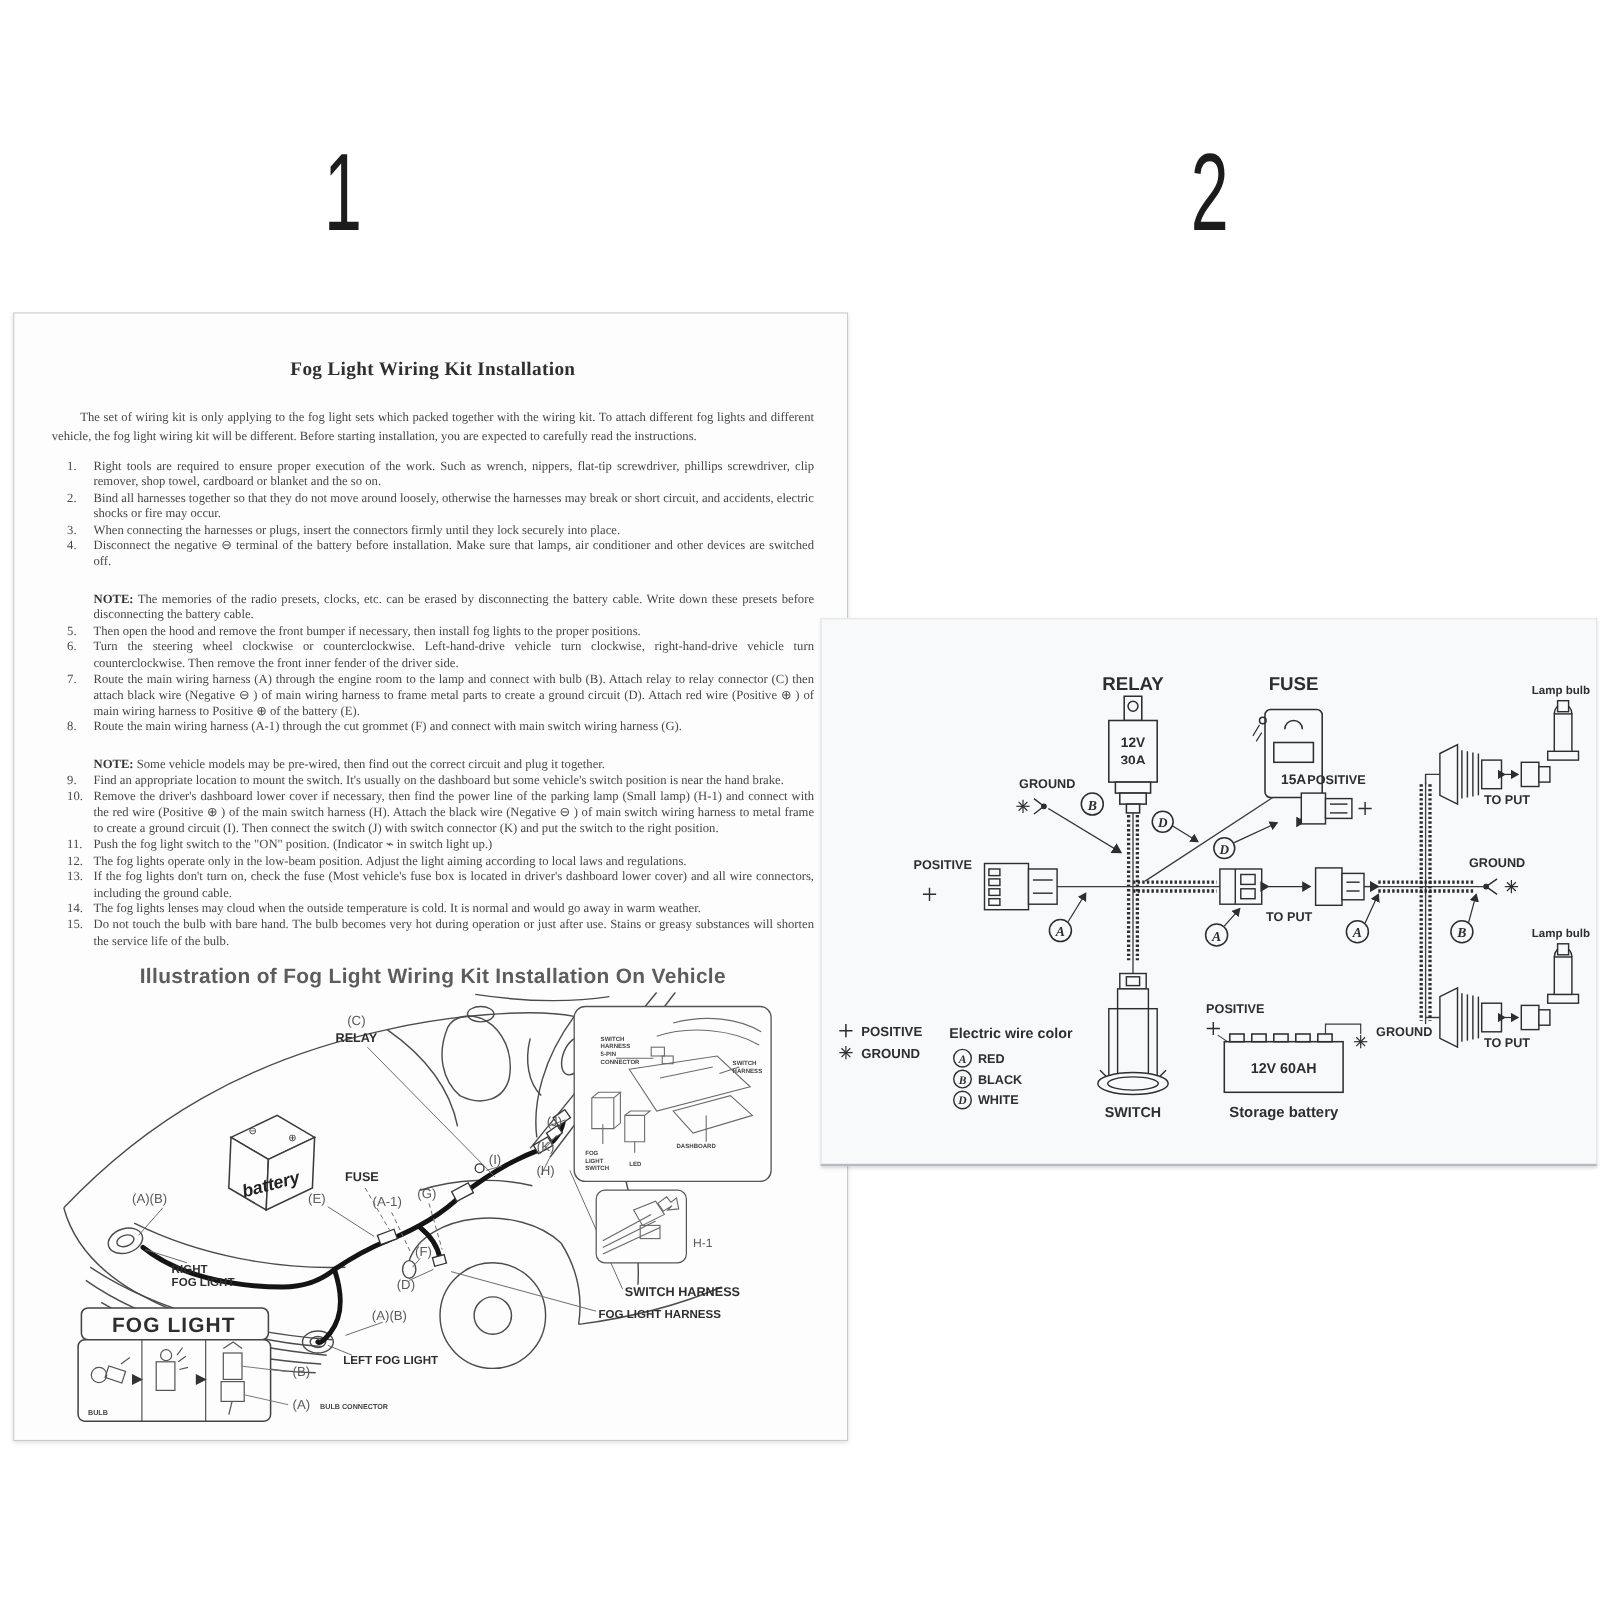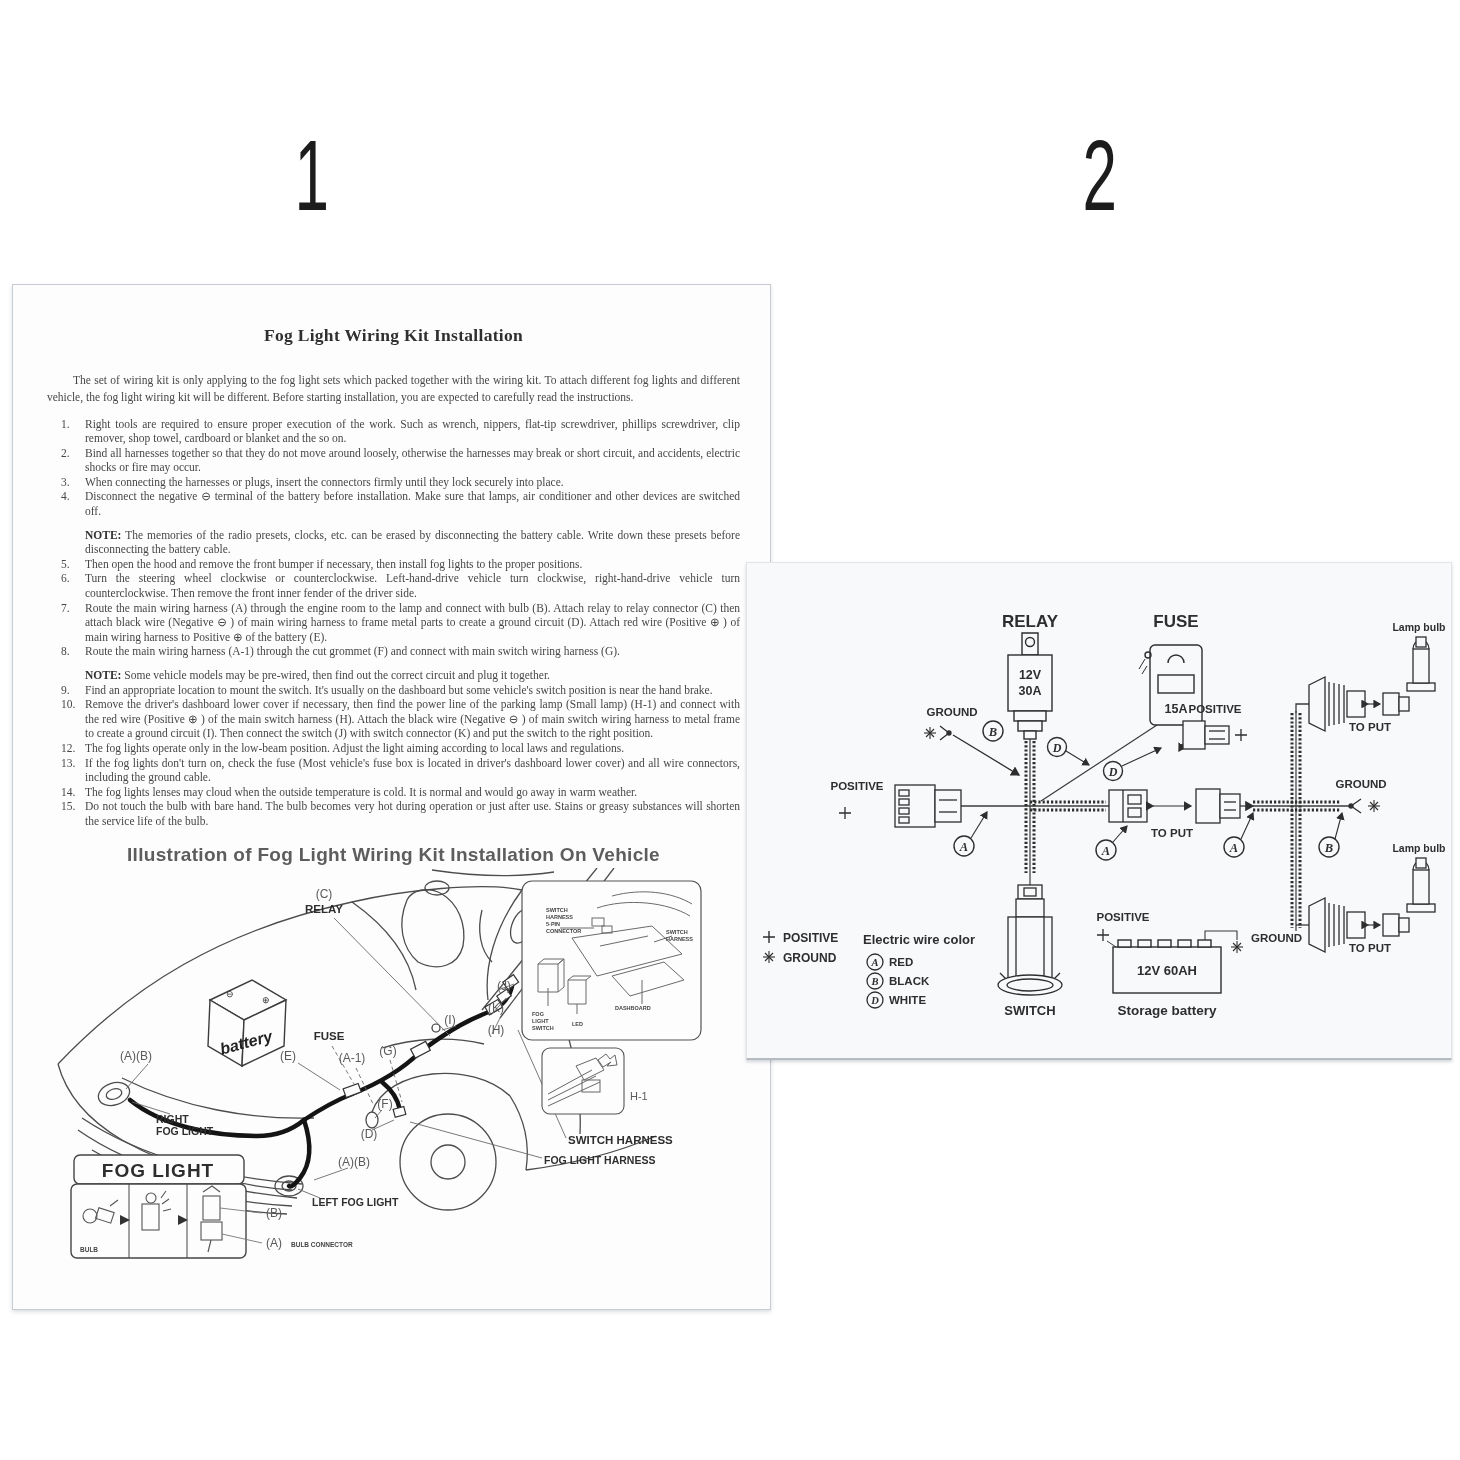--- a/index.html
+++ b/index.html
@@ -12,21 +12,21 @@
          border:1px solid #c7cbd2;box-shadow:0 2px 4px rgba(60,70,90,.18);box-sizing:border-box;}
   .p1-inner{padding:40px 30px 0 34px;color:#3f3f3f;}
   .p1-title{text-align:center;font-family:"Liberation Serif",serif;font-weight:bold;
             font-size:17.5px;color:#2f2f2f;letter-spacing:.3px;}
   .p1-intro{margin-top:26px;font-family:"Liberation Serif",serif;font-size:11.5px;
             line-height:1.5;text-align:justify;text-indent:26px;color:#474747;}
   .steps{margin:10px 0 0 14px;}
   .step{display:flex;font-family:"Liberation Serif",serif;font-size:11.5px;line-height:1.27;color:#474747;}
   .step .num{width:24px;flex:0 0 24px;}
   .step .txt{flex:1;text-align:justify;}
-  .note{margin-top:9px;}
+  .note{margin-top:19px;}
   .note b{color:#333;}
   .p1-sub{margin-top:15px;text-align:center;font-family:"Liberation Sans",sans-serif;
           font-weight:bold;font-size:19px;color:#5d5d5d;letter-spacing:.3px;}
   .illu{display:block;margin:2px auto 0 auto;}
   
   .page2{position:absolute;left:746px;top:562px;width:706px;height:498px;background:#f8f9fb;
          border:1px solid #e2e4e8;border-bottom:2px solid #b6bac1;
          box-shadow:0 2px 3px rgba(60,70,90,.22);box-sizing:border-box;}
   
   text{font-family:"Liberation Sans",sans-serif;}
@@ -80,20 +80,24 @@
             <div class="num">8.</div>
             <div class="txt"><span>Route the main wiring harness (A-1) through the cut grommet (F) and connect with main switch wiring harness (G).</span><div class="note"><b>NOTE:</b><span> Some vehicle models may be pre-wired, then find out the correct circuit and plug it together.</span></div></div>
           </div>
           <div class="step">
             <div class="num">9.</div>
             <div class="txt"><span>Find an appropriate location to mount the switch. It's usually on the dashboard but some vehicle's switch position is near the hand brake.</span></div>
           </div>
           <div class="step">
             <div class="num">10.</div>
             <div class="txt"><span>Remove the driver's dashboard lower cover if necessary, then find the power line of the parking lamp (Small lamp) (H-1) and connect with the red wire (Positive ⊕ ) of the main switch harness (H). Attach the black wire (Negative ⊖ ) of main switch wiring harness to metal frame to create a ground circuit (I). Then connect the switch (J) with switch connector (K) and put the switch to the right position.</span></div>
+          </div>
+          <div class="step">
+            <div class="num">11.</div>
+            <div class="txt"><span>Push the fog light switch to the "ON" position. (Indicator ⌁ in switch light up.)</span></div>
           </div>
           <div class="step">
             <div class="num">12.</div>
             <div class="txt"><span>The fog lights operate only in the low-beam position. Adjust the light aiming according to local laws and regulations.</span></div>
           </div>
           <div class="step">
             <div class="num">13.</div>
             <div class="txt"><span>If the fog lights don't turn on, check the fuse (Most vehicle's fuse box is located in driver's dashboard lower cover) and all wire connectors, including the ground cable.</span></div>
           </div>
           <div class="step">

